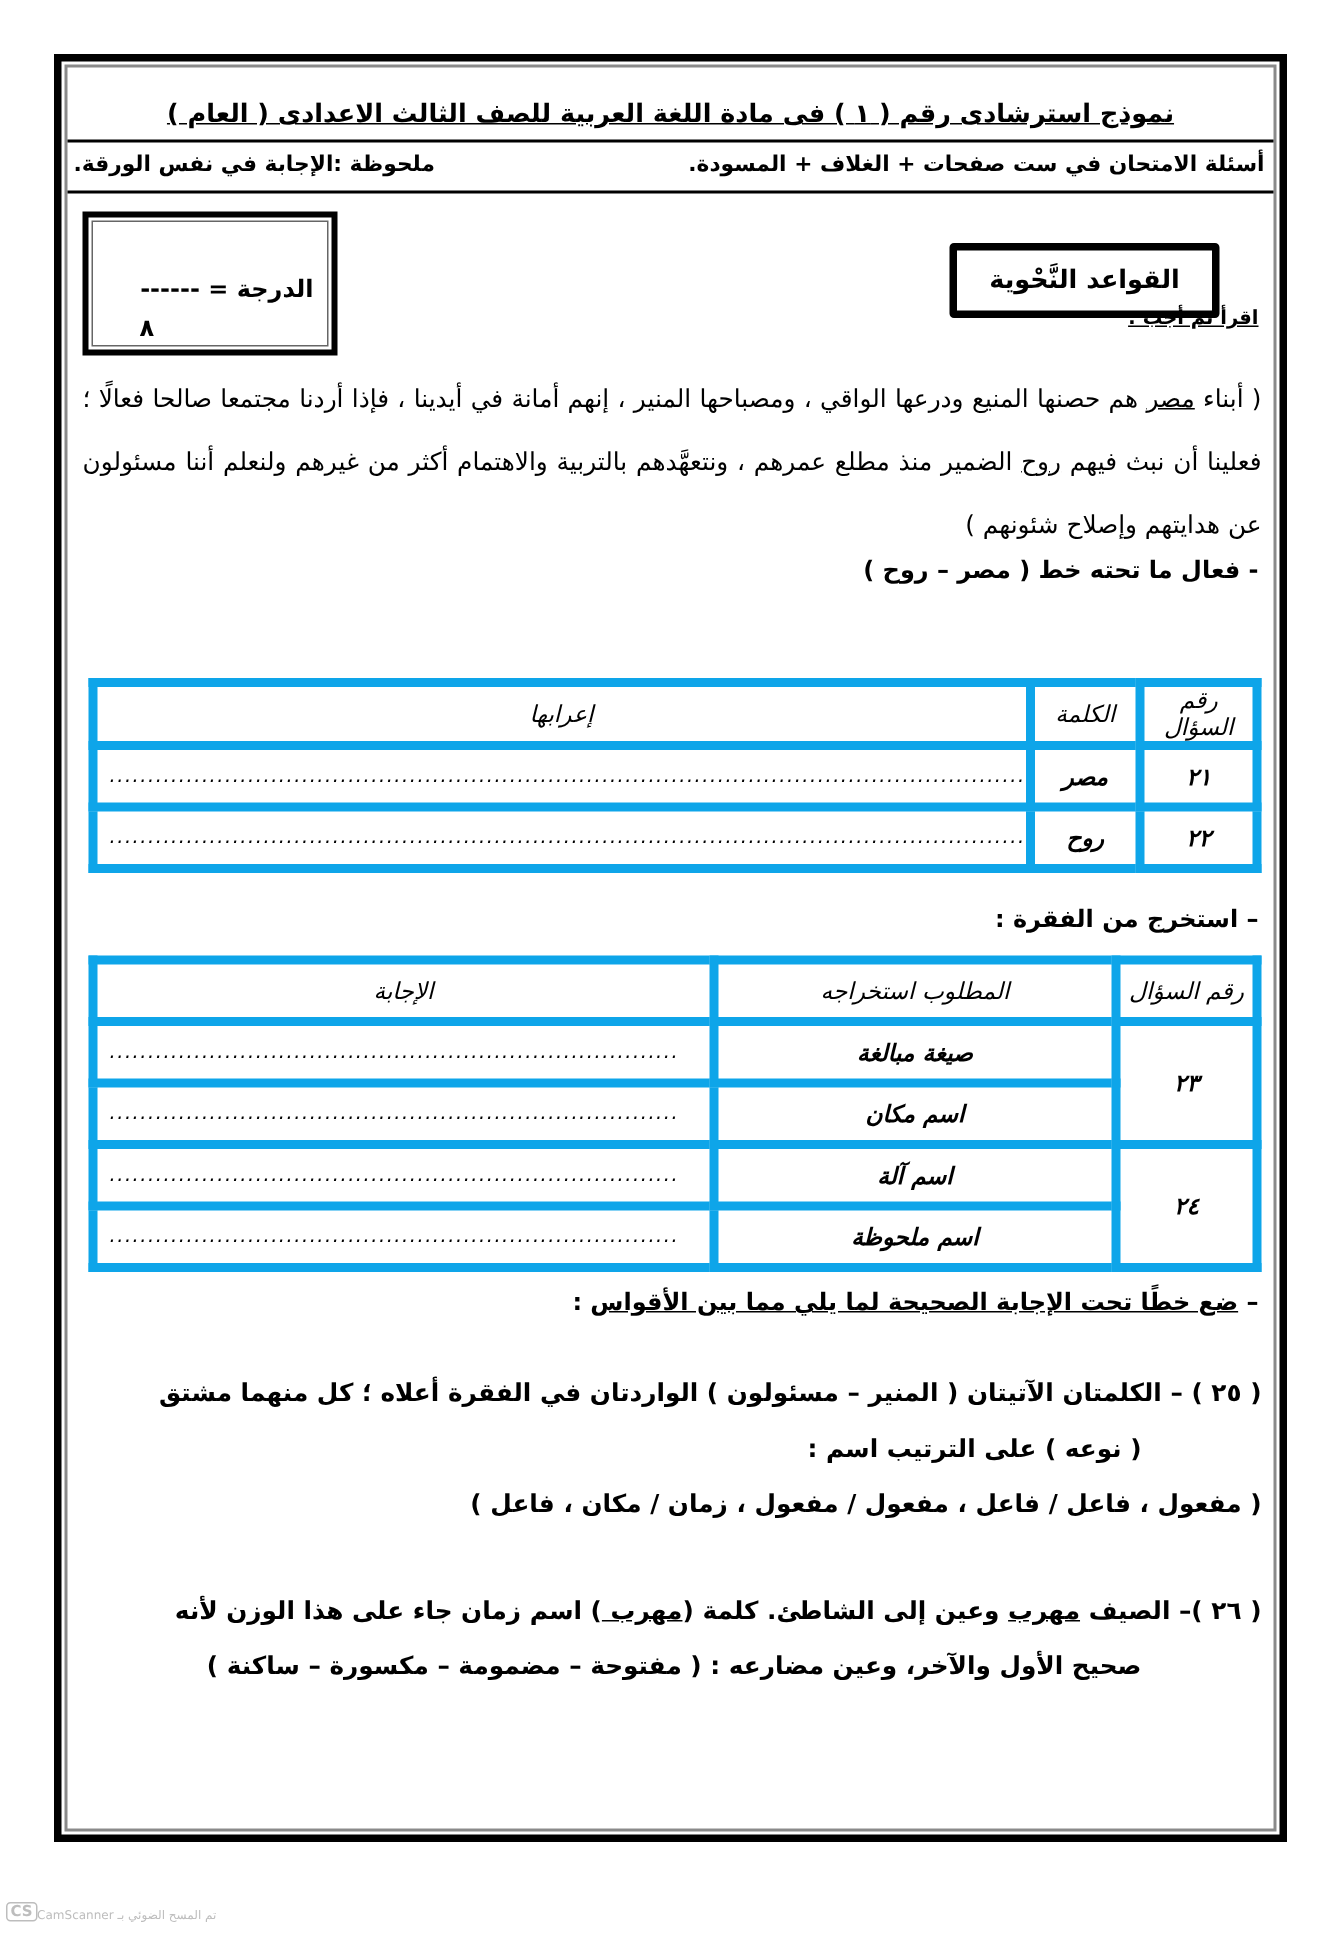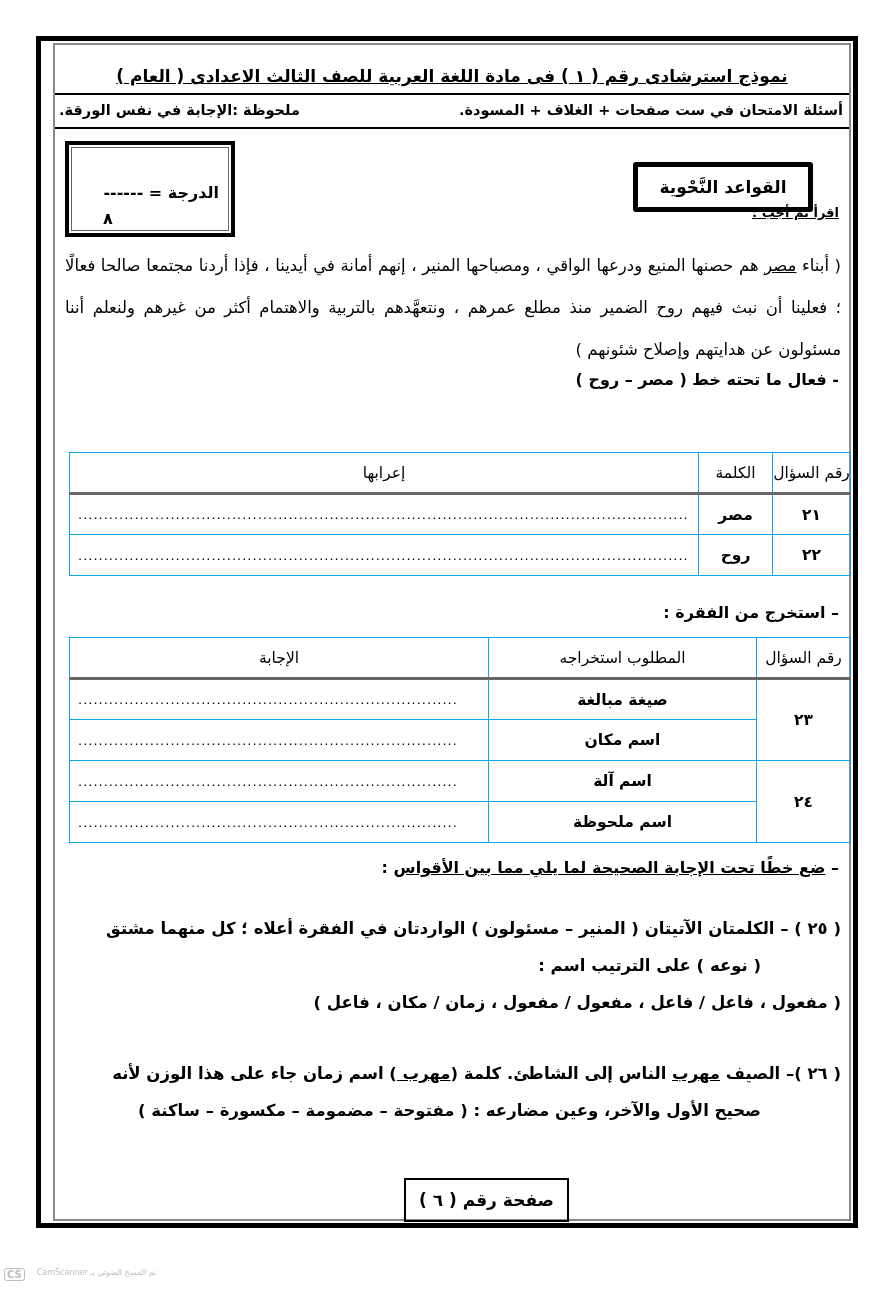--- a/index.html
+++ b/index.html
@@ -6,21 +6,20 @@
     html, body { width: 893px; height: 1289px; background: #ffffff; overflow: hidden; }
     body { position: relative; font-family: "DejaVu Sans", "Liberation Sans", sans-serif; color: #000; }
 
     .frame {
       position: absolute; left: 36px; top: 36px; width: 822px; height: 1192px;
       border: 5px solid #000;
     }
     .frame-inner {
       position: absolute; left: 2px; top: 2px; right: 2px; bottom: 2px;
       border: 2px solid #8a8a8a;
-      margin-left: 10px;
     }
 
     .title-row {
       position: absolute; left: 0; right: 0; top: 12px; height: 38px;
       text-align: center; direction: rtl;
       font-weight: bold; font-size: 17px; line-height: 38px;
     }
     .title-row span { text-decoration: underline; }
     .sep1 { position: absolute; left: 0; right: 0; top: 48px; height: 2px; background: #000; }
     .info-row {
@@ -50,21 +49,21 @@
     }
     .passage {
       position: absolute; left: 10px; right: 8px; top: 200px; direction: rtl;
       font-weight: normal; font-size: 16.5px; line-height: 42px; text-align: justify;
       text-align-last: right;
     }
     .passage u { text-decoration: underline; }
     .task1 { position: absolute; right: 10px; top: 325px; direction: rtl; font-weight: bold; font-size: 16px; }
 
     table { border-collapse: collapse; direction: rtl; position: absolute; }
-    td, th { border: 1px solid #0ea5e9; font-size: 15.5px; text-align: center; font-weight: bold; }
+    td, th { border: 6px solid #0ea5e9; font-size: 15.5px; text-align: center; font-weight: bold; font-style: italic; }
     th { font-weight: normal; }
     .t1 { left: 14px; top: 407px; width: 782px; }
     .t1 tr { height: 41px; }
     .t1 .c-num { width: 78px; }
     .t1 .c-word { width: 74px; text-align: center; }
     .t1 thead tr { border-bottom: 3px solid #666; }
     .dots { text-align: left; padding-left: 8px; font-weight: normal; letter-spacing: 1px; font-size: 13px; }
 
     .task2 { position: absolute; right: 10px; top: 558px; direction: rtl; font-weight: bold; font-size: 16px; }
     .t2 { left: 14px; top: 592px; width: 782px; }
@@ -84,21 +83,21 @@
     .q26 .l2 { padding-right: 80px; }
     .q26 u { text-decoration: underline; }
 
     .page-no {
       position: absolute; left: 349px; top: 1133px; width: 165px; height: 44px;
       border: 2px solid #000; text-align: center; direction: rtl;
       font-weight: bold; font-size: 17px; line-height: 40px;
     }
 
     .watermark {
-      position: absolute; left: 4px; top: 1268px; display: flex; align-items: flex-start; gap: 12px;
+      position: absolute; left: 4px; top: 1268px; display: flex; align-items: flex-end; gap: 0;
       color: #bdbdbd; font-size: 8px;
     }
     .watermark .cs { border: 1px solid #bdbdbd; border-radius: 3px; padding: 0 2px; font-size: 10px; font-weight: bold; }
   </style>
 </head>
 <body>
 
 <div class="frame">
   <div class="frame-inner">
 
@@ -189,28 +188,25 @@
     </div>
 
     <div class="q25">
       <div>( ٢٥ ) – الكلمتان الآتيتان ( المنير  –  مسئولون ) الواردتان في الفقرة أعلاه ؛ كل منهما مشتق</div>
       <div class="l2">( نوعه ) على الترتيب اسم :</div>
       <div class="opts">( مفعول ، فاعل  /  فاعل ، مفعول  /  مفعول ، زمان  /  مكان ، فاعل )</div>
     </div>
 
     <div class="q26">
       <div>
-        <span>( ٢٦ )– الصيف </span><u>مهرب</u><span> الناس إلى الشاطئ.  كلمة (</span><u>مهرب </u><span>) اسم زمان جاء على هذا الوزن لأنه</span>
+        <span>( ٢٦ )– الصيف </span><u>مهرب</u><span> وعين إلى الشاطئ.  كلمة (</span><u>مهرب </u><span>) اسم زمان جاء على هذا الوزن لأنه</span>
       </div>
       <div class="l2">صحيح الأول والآخر، وعين مضارعه : ( مفتوحة – مضمومة  –  مكسورة  –  ساكنة )</div>
     </div>
 
-    <div class="page-no">
-      <span>صفحة رقم ( ٦ )</span>
-    </div>
 
   </div>
 </div>
 
 <div class="watermark">
   <span class="cs">CS</span>
   <span>CamScanner تم المسح الضوئي بـ</span>
 </div>
 
 </body></html>

